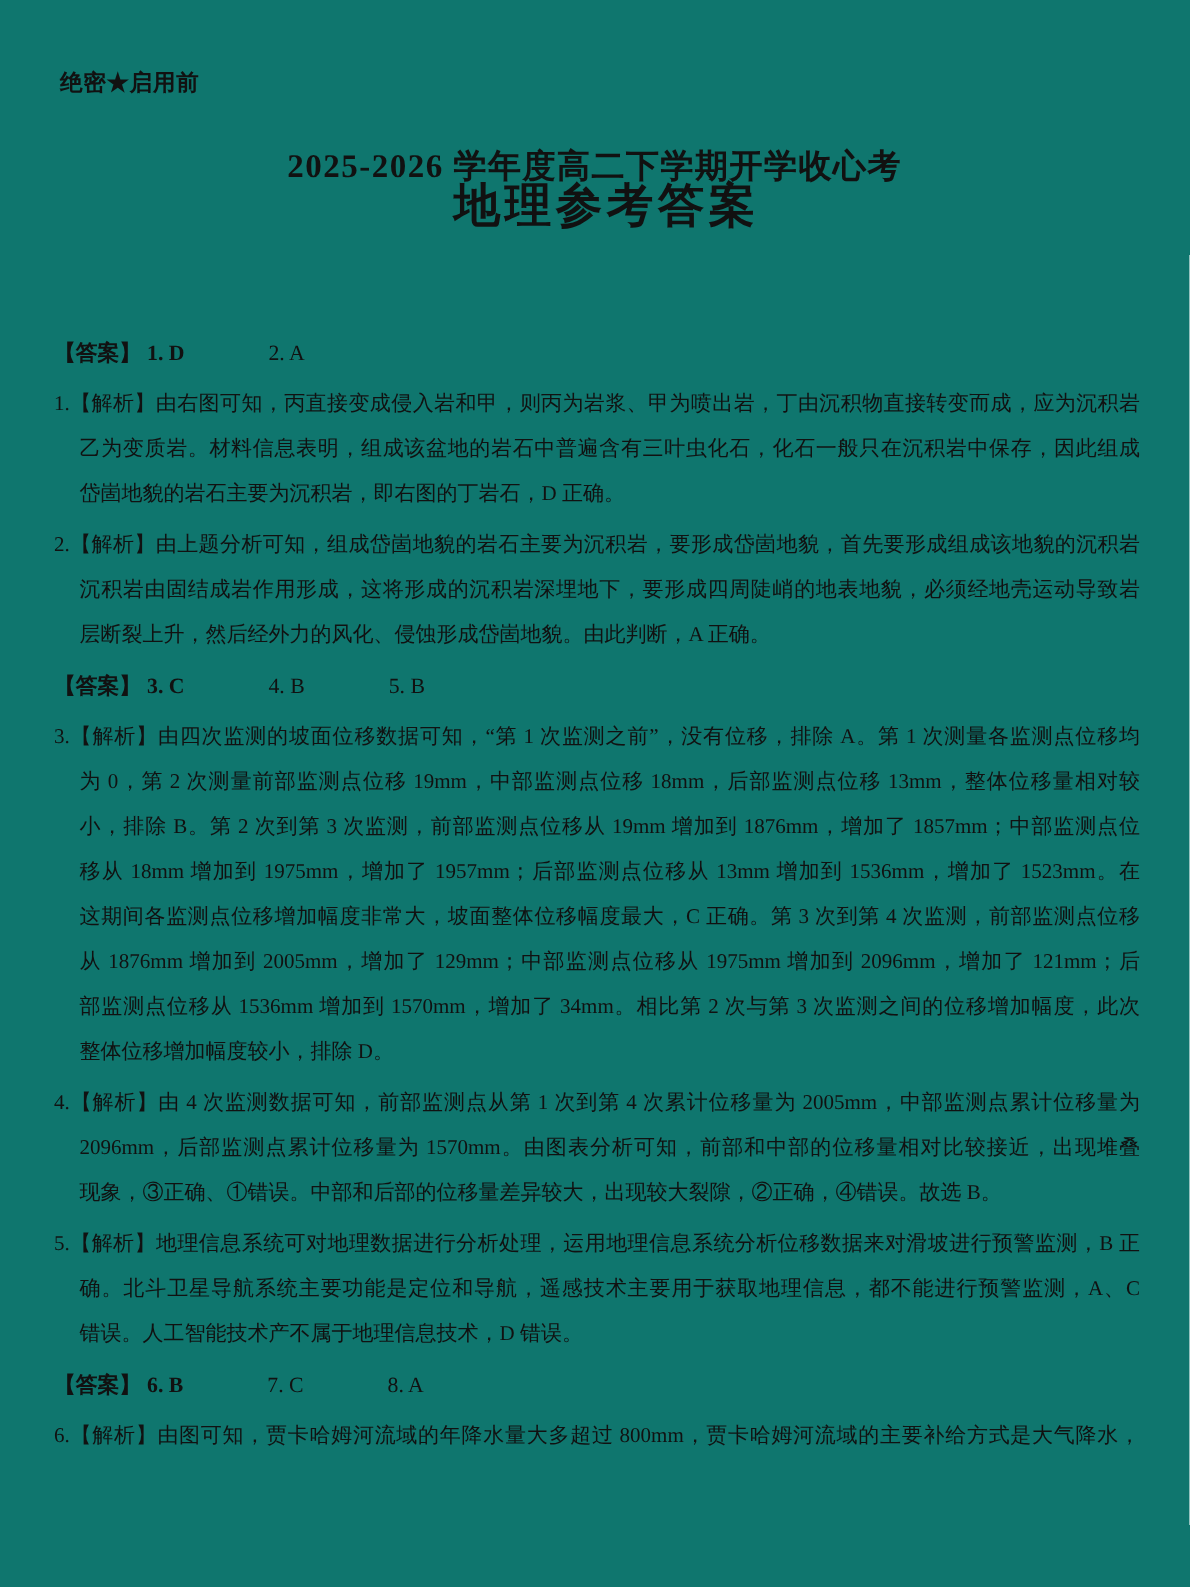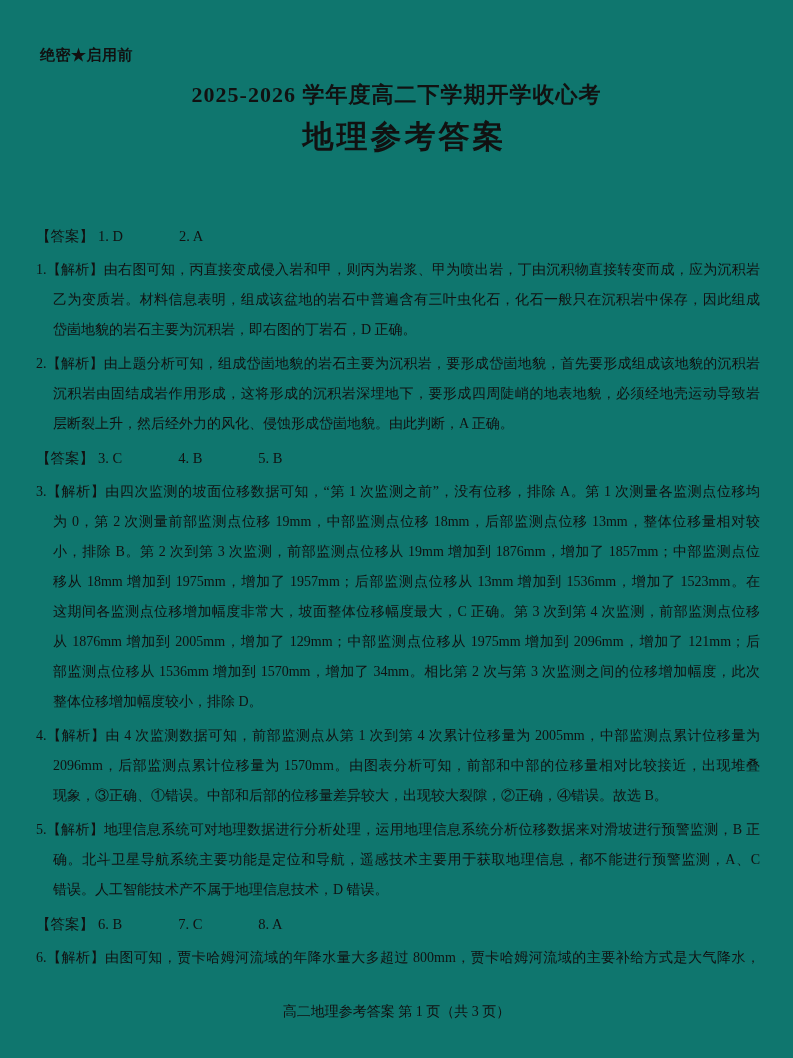--- a/index.html
+++ b/index.html
@@ -26,21 +26,21 @@
     top: 46px;
     font-size: 15px;
     font-weight: 700;
     letter-spacing: 0.5px;
   }
   .title {
     position: absolute;
     left: 0;
     right: 0;
     top: 80px;
-    margin: 0;
+    margin: 16px;
     text-align: center;
     font-size: 22px;
     font-weight: 700;
     letter-spacing: 1px;
   }
   .subtitle {
     position: absolute;
     left: 0;
     right: 0;
     top: 116px;
@@ -59,27 +59,28 @@
   }
   .block + .block {
     margin-top: 4px;
   }
   .ans {
     height: 30px;
     line-height: 30px;
     font-size: 14.5px;
   }
   .ans-label {
-    font-weight: 400;
+    font-weight: 700;
   }
   .ans-item {
     margin-left: 56px;
   }
   .ans-item.first {
     margin-left: 4px;
+    font-weight: bold;
   }
   .ln {
     min-height: 30px;
     line-height: 30px;
     font-size: 14px;
   }
   .ln.full {
     text-align: justify;
     text-align-last: justify;
   }
@@ -153,15 +154,14 @@
     <div class="block ans">
       <span class="ans-label">【答案】</span><span class="ans-item first">6. B</span><span class="ans-item">7. C</span><span class="ans-item">8. A</span>
     </div>
 
     <div class="block para">
       <div class="ln full">6.【解析】由图可知，贾卡哈姆河流域的年降水量大多超过 800mm，贾卡哈姆河流域的主要补给方式是大气降水，</div>
     </div>
 
   </div>
 
-  <div class="footer">高二地理参考答案 第 1 页（共 3 页）</div>
 
 </div>
 
 </body></html>

